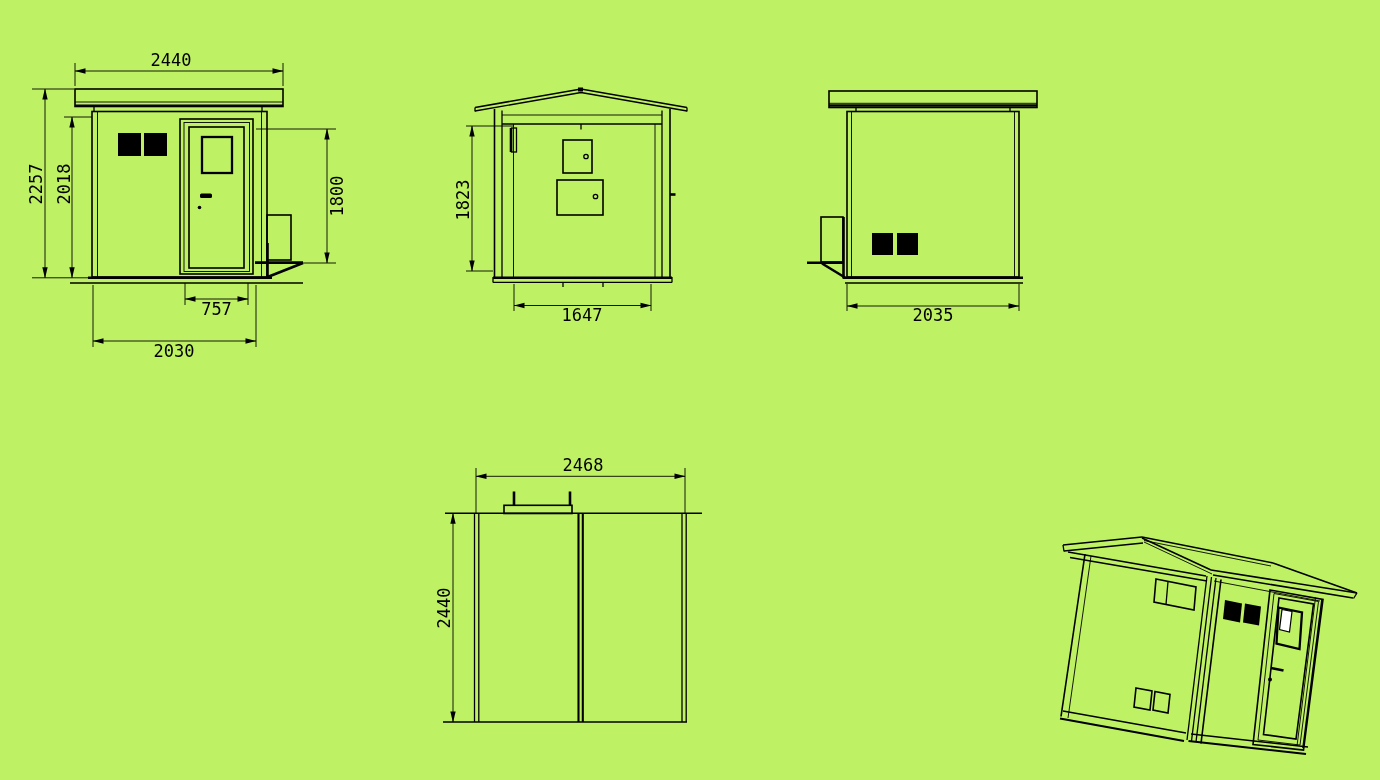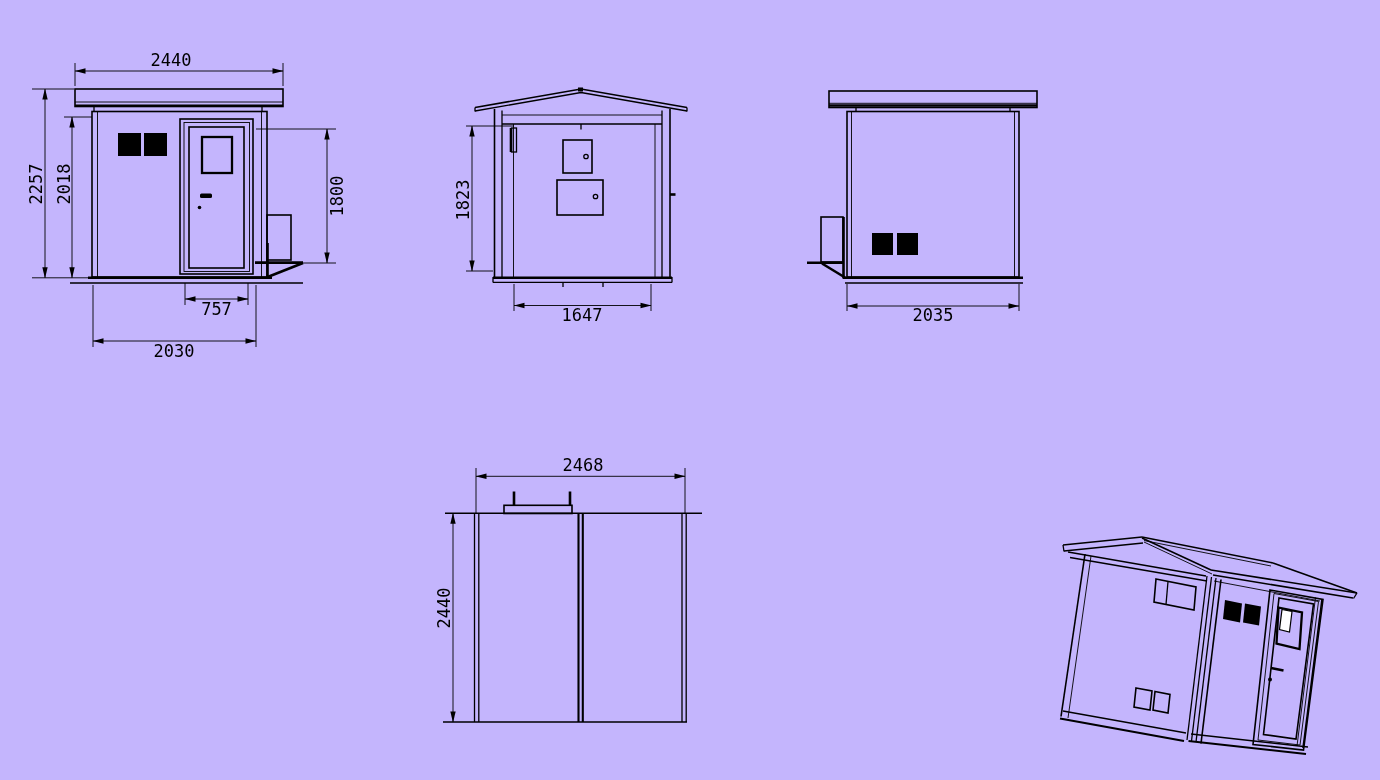--- a/index.html
+++ b/index.html
@@ -1,16 +1,16 @@
 <!DOCTYPE html>
 <html><head>
 <meta charset="utf-8">
 <style>
   html,body{margin:0;padding:0;background:#fff;}
-  #stage{position:relative;width:1380px;height:780px;background:#c4b5fd;overflow:hidden;}
+  #stage{position:relative;width:1380px;height:780px;background:#bef264;overflow:hidden;}
   svg{position:absolute;left:0;top:0;}
   .s08{stroke:#000;stroke-width:.9;fill:none;}
   .s12{stroke:#000;stroke-width:1.3;fill:none;}
   .s15{stroke:#000;stroke-width:1.6;fill:none;}
   .s20{stroke:#000;stroke-width:2.1;fill:none;}
   .s25{stroke:#000;stroke-width:2.6;fill:none;}
   .w2{stroke:#000;stroke-width:2.3;fill:none;}
   .dim{stroke:#000;stroke-width:.9;fill:none;}
   .blk{fill:#000;stroke:none;}
   .wht{fill:#fff;stroke:#000;stroke-width:1.2;}

